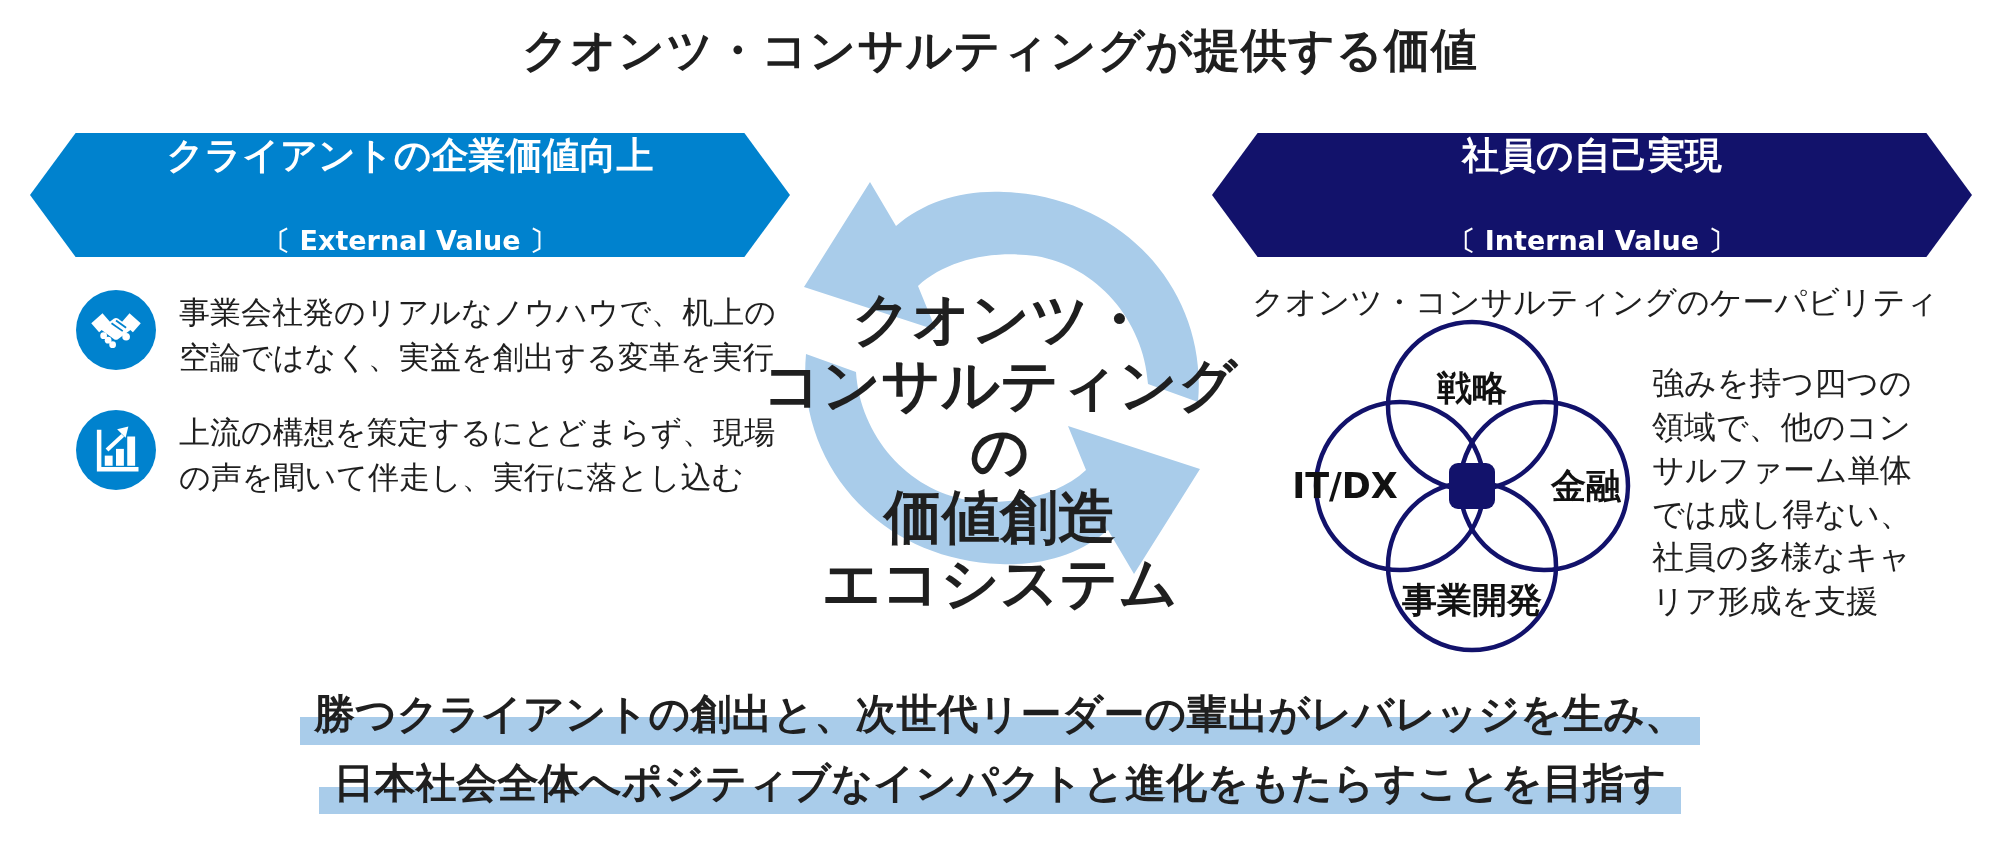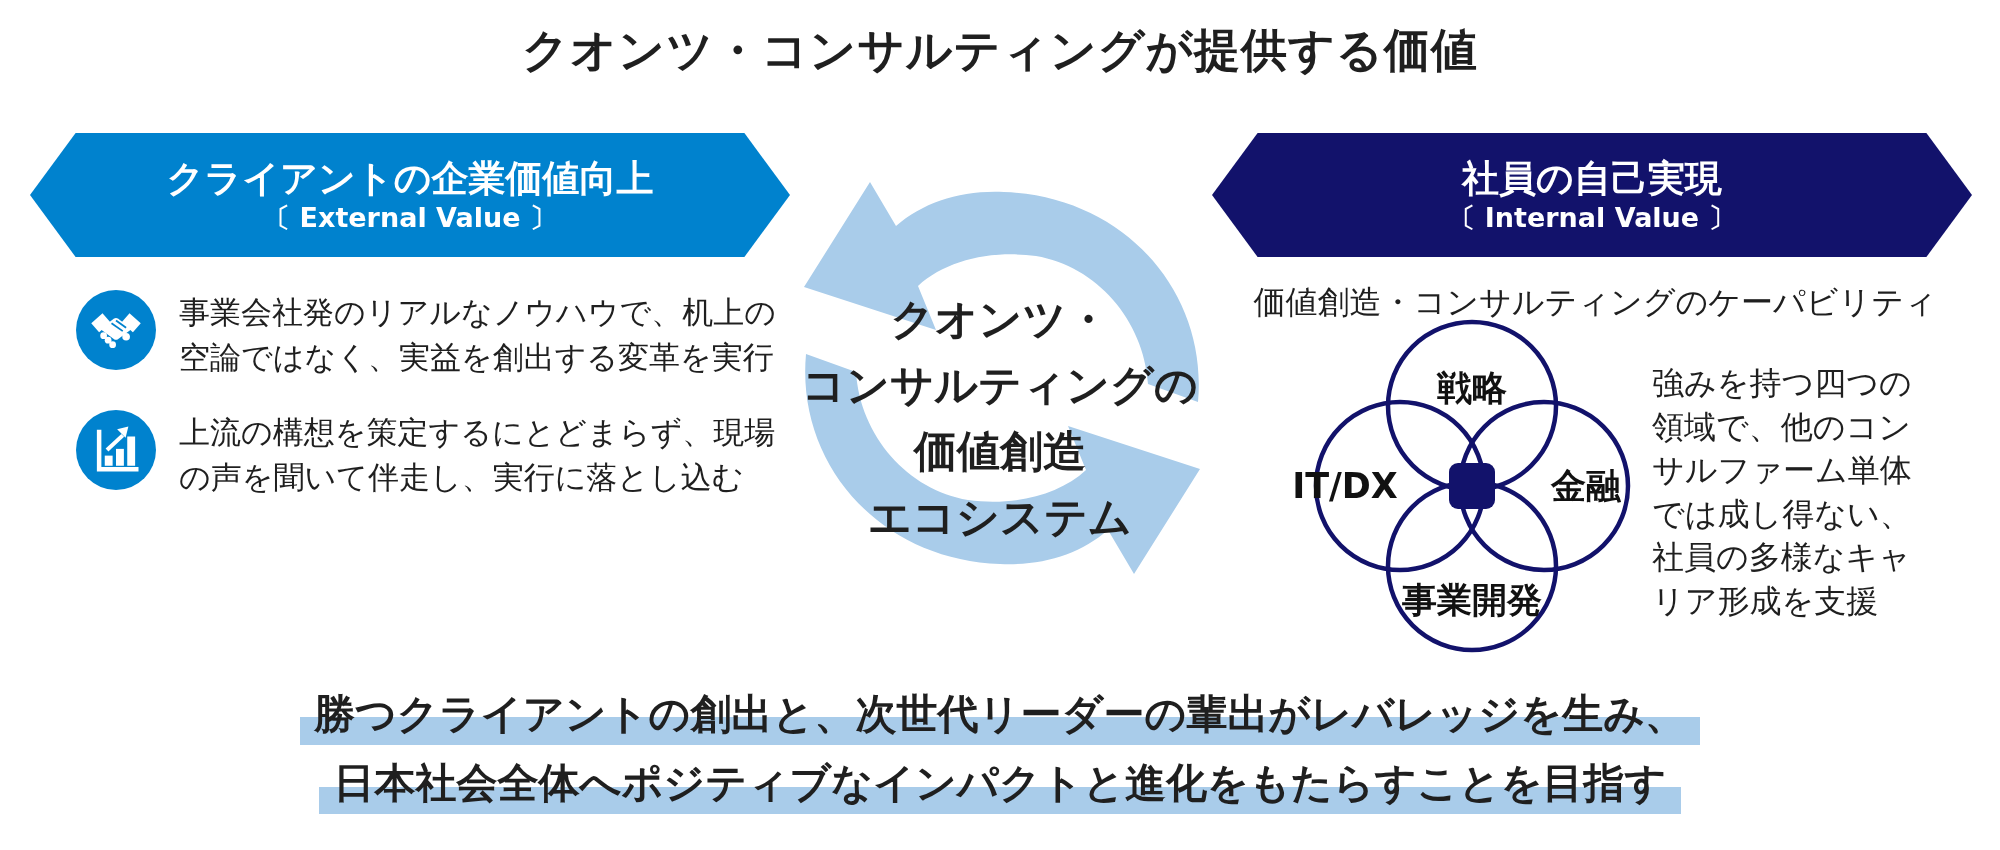--- a/index.html
+++ b/index.html
@@ -9,38 +9,38 @@
     --ink:#1F1F1F;
   }
   *{box-sizing:border-box;}
   body{margin:0;background:#fff;color:var(--ink);font-family:"DejaVu Sans","Liberation Sans",sans-serif;}
   .canvas{position:relative;width:2000px;height:850px;background:#fff;overflow:hidden;padding-left:26px;}
 
   .title{position:absolute;top:20px;left:0;width:100%;margin:0;text-align:center;
          font-size:46px;font-weight:700;letter-spacing:1px;}
 
   .banner{position:absolute;top:133px;height:124px;width:760px;color:#fff;
-          display:flex;flex-direction:column;align-items:center;justify-content:center;
+          display:flex;flex-direction:column;align-items:center;justify-content:space-between;
           clip-path:polygon(0 50%,6% 0,94% 0,100% 50%,94% 100%,6% 100%);}
   .banner.blue{left:30px;background:var(--blue);}
   .banner.navy{left:1212px;background:var(--navy);}
   .banner-title{font-size:37px;font-weight:700;line-height:1.25;}
   .banner-sub{font-size:27px;font-weight:700;line-height:1.2;}
 
   .points{position:absolute;left:76px;top:290px;width:700px;
           display:flex;flex-direction:column;gap:30px;}
   .point{display:flex;align-items:flex-start;gap:23px;}
   .icon-circle{flex:0 0 80px;width:80px;height:80px;border-radius:50%;background:var(--blue);
                display:flex;align-items:center;justify-content:center;}
   .icon-circle svg{width:54px;height:54px;}
   .point p{margin:0;font-size:31px;line-height:45px;width:600px;}
 
   .swirl{position:absolute;left:796px;top:152px;width:412px;height:452px;}
   .cycle-text{position:absolute;left:760px;top:286px;width:480px;text-align:center;
-              font-weight:700;font-size:43px;line-height:66px;}
+              font-weight:700;font-size:58px;line-height:66px;}
 
   .cap-subtitle{position:absolute;left:1215px;top:281px;width:760px;margin:0;
                 text-align:center;font-size:32px;font-weight:500;}
   .venn{position:absolute;left:1262px;top:316px;width:420px;height:340px;}
   .venn circle{fill:none;stroke:var(--navy);stroke-width:4.5;}
   .venn text{font-weight:700;font-size:35px;fill:#111;text-anchor:middle;
              font-family:"DejaVu Sans","Liberation Sans",sans-serif;}
   .cap-desc{position:absolute;left:1652px;top:362px;width:288px;margin:0;
             font-size:32px;line-height:43.5px;}
 
@@ -125,21 +125,21 @@
     <use href="#arrowband" fill="#A9CCEA" transform="rotate(180 206 226)"></use>
   </svg>
 
   <div class="cycle-text">
     <span style="display:block">クオンツ・</span>
     <span style="display:block">コンサルティングの</span>
     <span style="display:block">価値創造</span>
     <span style="display:block">エコシステム</span>
   </div>
 
-  <p class="cap-subtitle">価値創造・コンサルティングのケーパビリティ</p>
+  <p class="cap-subtitle">クオンツ・コンサルティングのケーパビリティ</p>
 
   <svg class="venn" viewBox="0 0 420 340" aria-hidden="true">
     <circle cx="210" cy="90" r="84"></circle>
     <circle cx="138" cy="170" r="84"></circle>
     <circle cx="282" cy="170" r="84"></circle>
     <circle cx="210" cy="250" r="84"></circle>
     <rect x="187" y="147" width="46" height="46" rx="9" fill="#12126B" stroke="none"></rect>
     <text x="210" y="84">戦略</text>
     <text x="83" y="182">IT/DX</text>
     <text x="324" y="182">金融</text>

